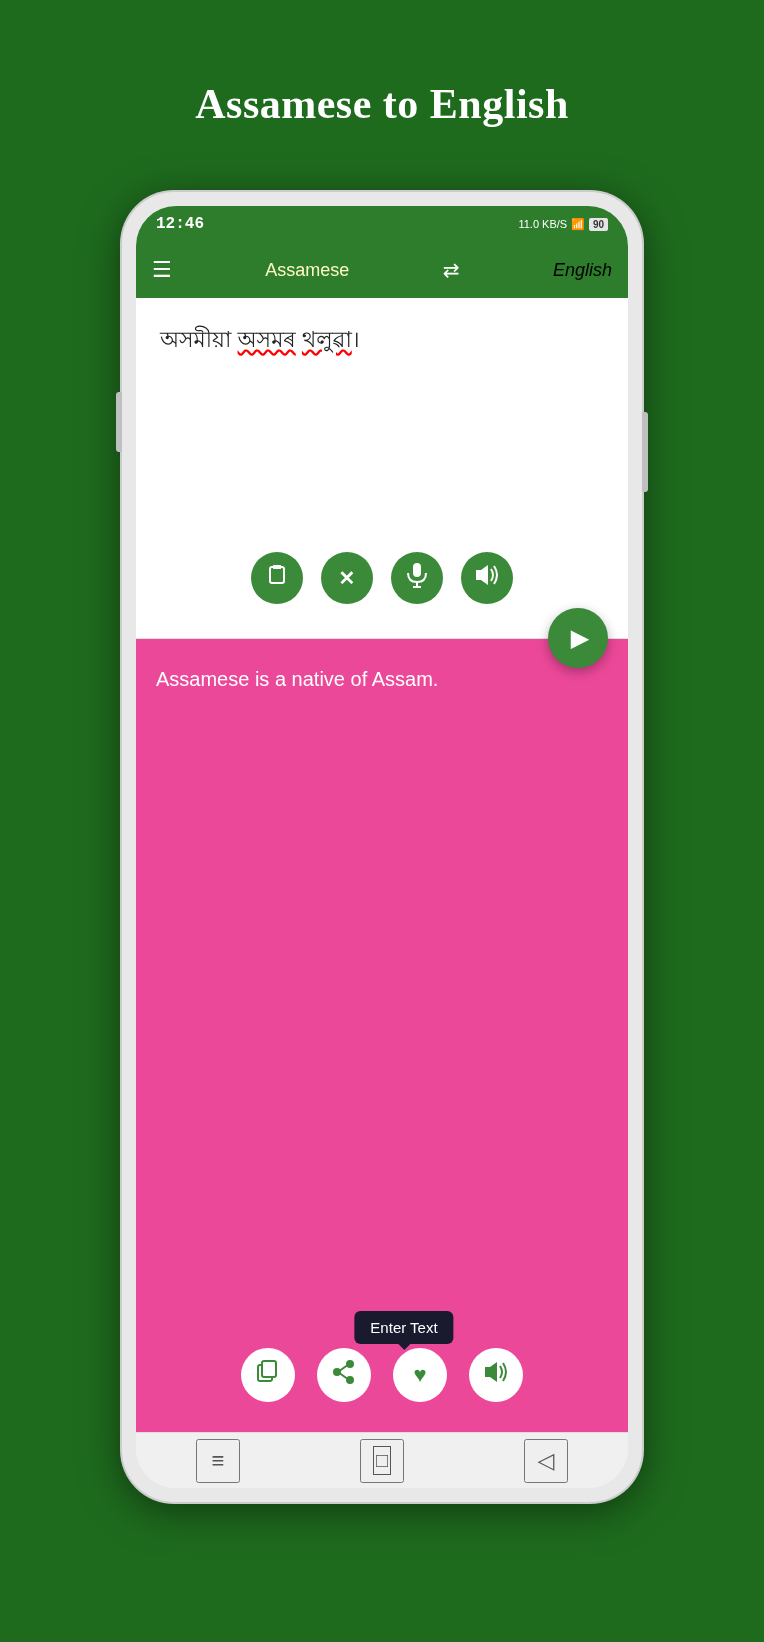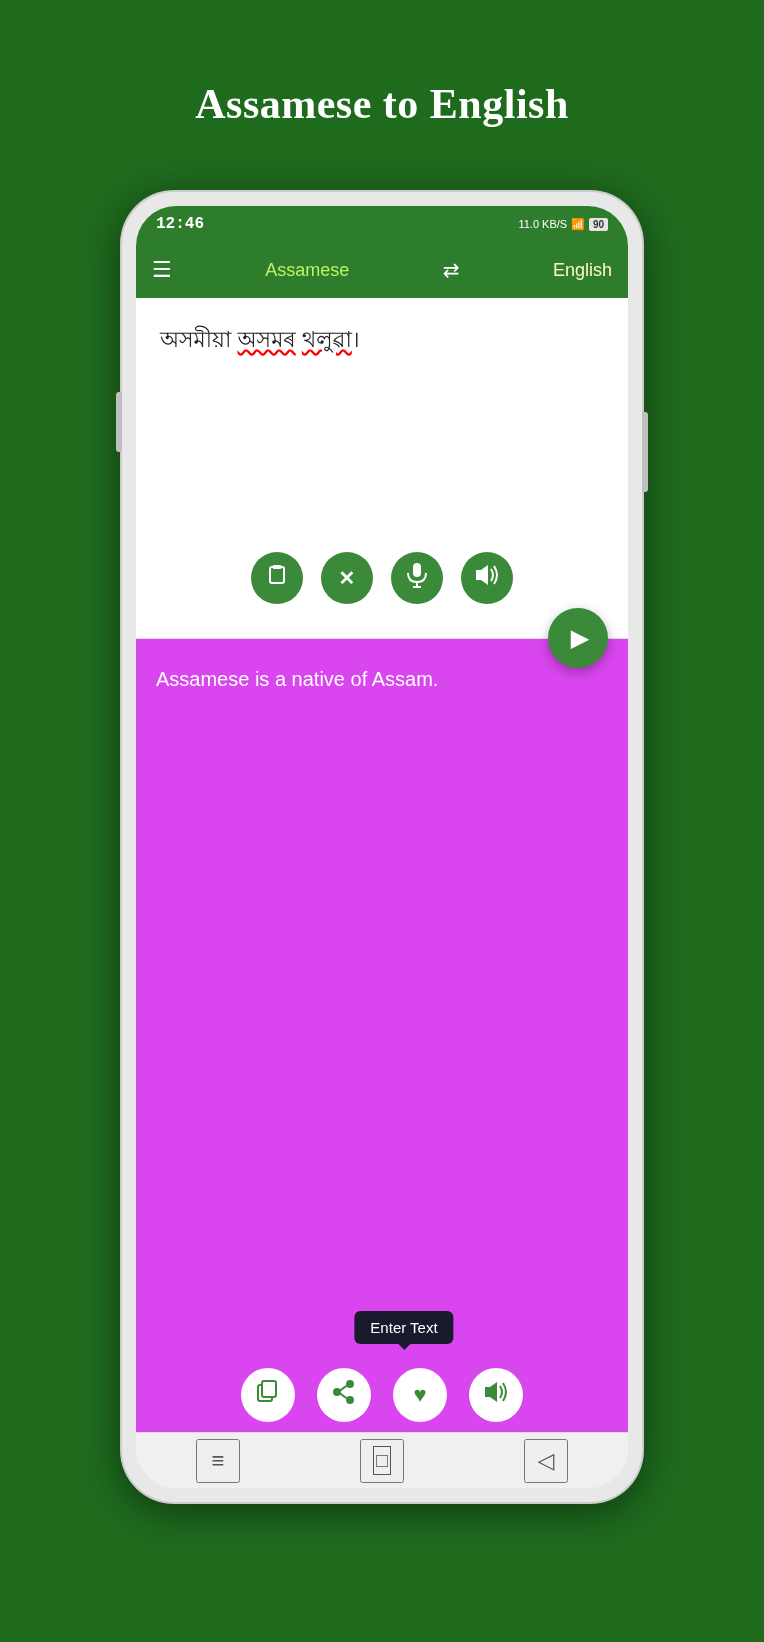--- a/index.html
+++ b/index.html
@@ -118,36 +118,37 @@
       flex-shrink: 0;
     }
 
     .hamburger-icon {
       color: white;
       font-size: 22px;
       cursor: pointer;
     }
 
     .lang-from {
-      color: #bef264;
-      font-size: 18px;
-      font-family: Arial, sans-serif;
-      text-align: right;
-    }
-
-    .swap-icon {
-      color: white;
-      font-size: 20px;
-      cursor: pointer;
-    }
-
-    .lang-to {
       color: #fef9c3;
       font-size: 18px;
       font-family: Arial, sans-serif;
+      text-align: right;
+    }
+
+    .swap-icon {
+      color: white;
+      font-size: 20px;
+      cursor: pointer;
+    }
+
+    .lang-to {
+      color: #000000;
+      font-size: 18px;
+      font-family: Arial, sans-serif;
+      font-style: italic;
     }
 
     
     .input-area {
       background: white;
       flex: 0 0 auto;
       min-height: 340px;
       padding: 24px;
       position: relative;
       display: flex;
@@ -206,23 +207,23 @@
       font-size: 26px;
       position: absolute;
       top: -30px;
       right: 20px;
       box-shadow: 0 4px 12px rgba(0,0,0,0.3);
       z-index: 10;
     }
 
     
     .output-area {
-      background: #d946ef;
+      background: #ec4899;
       flex: 1;
-      padding: 24px 20px 4px;
+      padding: 24px 20px 24px;
       position: relative;
       display: flex;
       flex-direction: column;
     }
 
     .output-text {
       color: white;
       font-size: 20px;
       font-family: Arial, sans-serif;
       line-height: 1.6;

